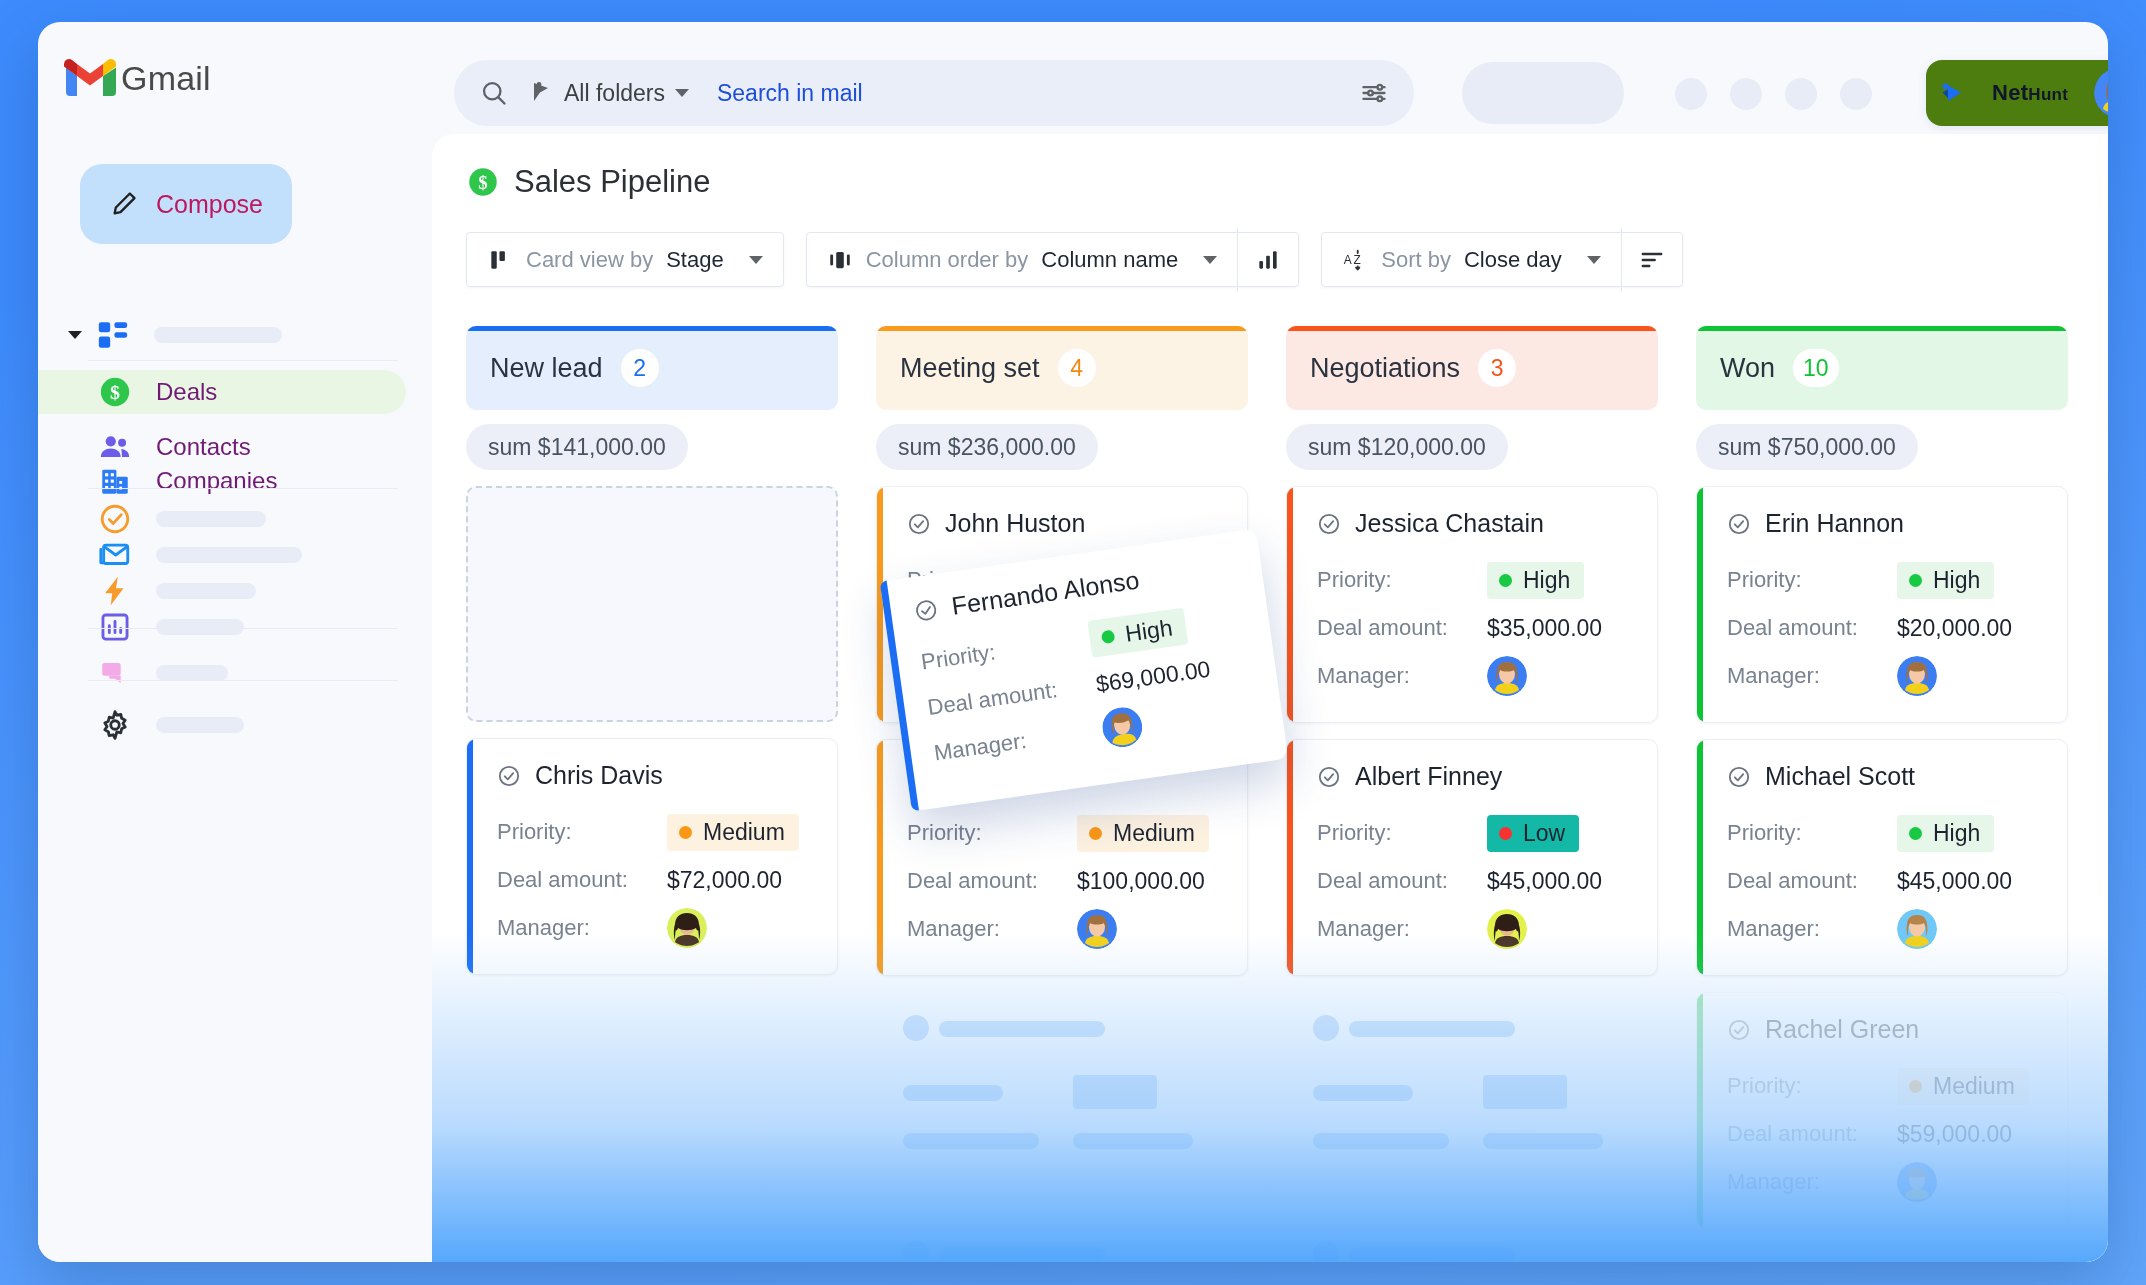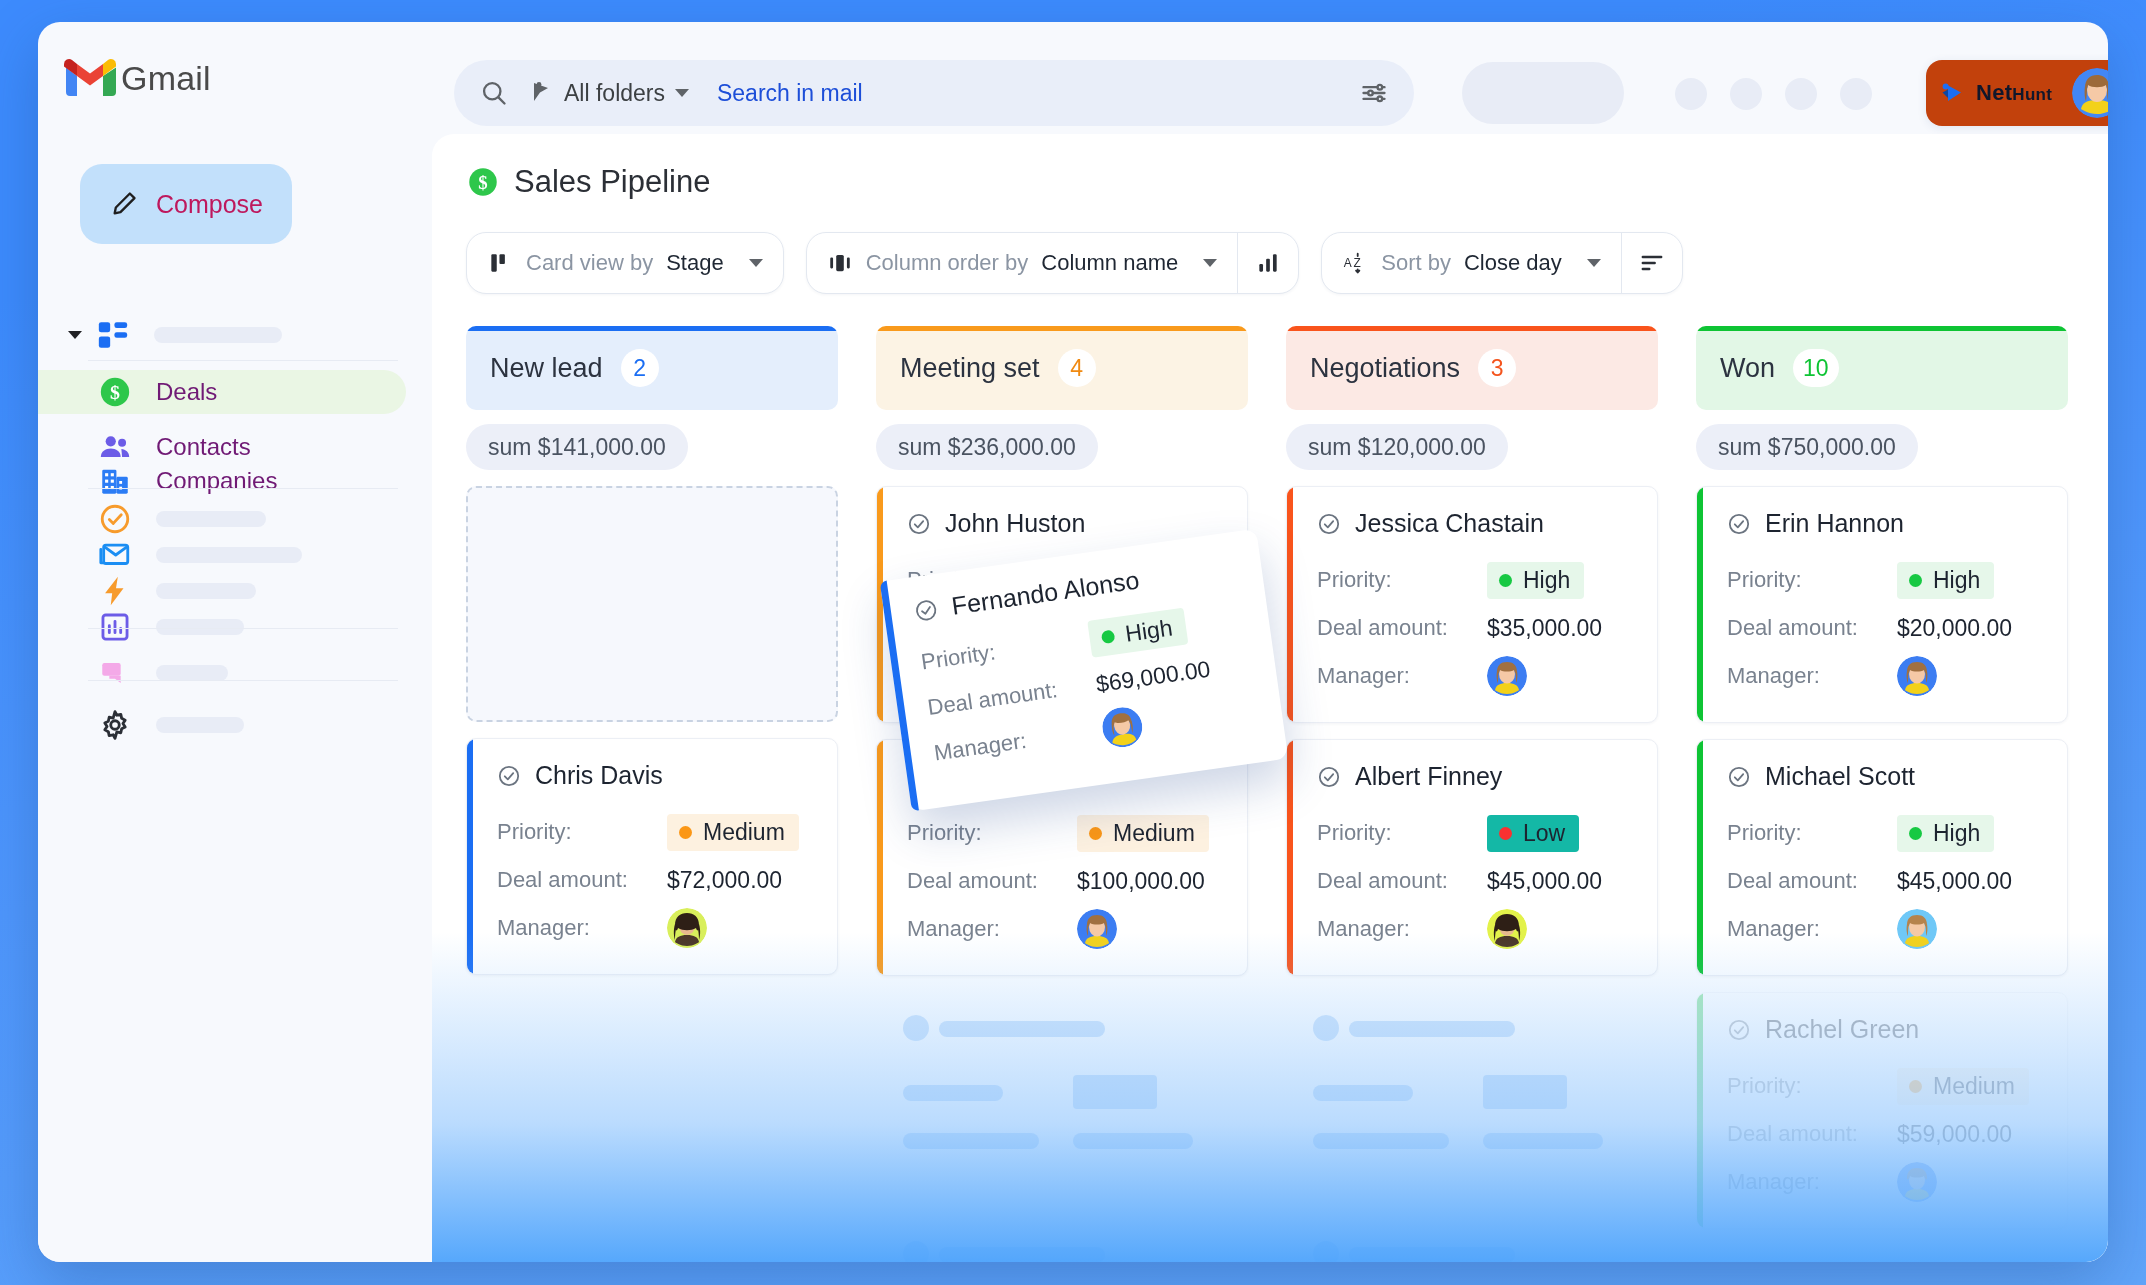--- a/index.html
+++ b/index.html
@@ -56,22 +56,22 @@
   #hdr-pill { position: absolute; left: 1424px; top: 40px; width: 162px; height: 62px; }
   .hdr-dot { position: absolute; top: 56px; width: 32px; height: 32px; border-radius: 50%; background: #e8ecf6;}
   #hdr-dot-1 { left: 1637px; }
   #hdr-dot-2 { left: 1692px; }
   #hdr-dot-3 { left: 1747px; }
   #hdr-dot-4 { left: 1802px; }
 
   #nethunt-box {
     position: absolute; left: 1888px; top: 38px;
     width: 204px; height: 66px;
-    background: #c2410c; border-radius: 16px;
-    display: flex; align-items: center; gap: 10px;
+    background: #4d7c0f; border-radius: 16px;
+    display: flex; align-items: center; gap: 26px;
     padding: 0 8px 0 14px;
     box-shadow: 0 2px 10px rgba(40,70,130,.10);
   }
   #nethunt-logo-mark { width: 26px; height: 26px; flex: none; }
   #nethunt-word { font-size: 22px; font-weight: bold; color: #11172b; letter-spacing: .3px; }
   #nethunt-word .sm { font-size: 17px; }
   #nethunt-avatar { width: 50px; height: 50px; border-radius: 50%; margin-left: auto; overflow: hidden; flex: none;}
 
   
   .av { border-radius: 50%; overflow: hidden; display: block; }
@@ -132,21 +132,21 @@
     pointer-events: none; z-index: 60;
   }
 
   #page-head { position: absolute; left: 36px; top: 30px; display: flex; align-items: center; gap: 16px;}
   #deal-badge { width: 30px; height: 30px; }
   #page-title { font-size: 31px; color: #2b2f36; }
 
   
   #toolbar { position: absolute; left: 34px; top: 98px; display: flex; gap: 22px; align-items: center;}
   .tb-group {
-    height: 62px; background: #fff; border: 1px solid #e3e8f0; border-radius: 20px;
+    height: 55px; background: #fff; border: 1px solid #e3e8f0; border-radius: 4px;
     display: flex; align-items: center; box-shadow: 0 1px 3px rgba(30,50,90,.05);
   }
   .tb-item { display: flex; align-items: center; height: 100%; padding: 0 20px; gap: 13px; cursor: pointer;}
   .tb-ico { width: 26px; height: 26px; flex: none; display:flex; align-items:center; justify-content:center;}
   .tb-dim { font-size: 22px; color: #8b95a3; }
   .tb-val { font-size: 22px; color: #1f2733; }
   .tb-sep { width: 1px; height: 62px; background: #e3e8f0; }
   .tb-btn { width: 60px; display: flex; align-items: center; justify-content: center; cursor:pointer; }
 
   

